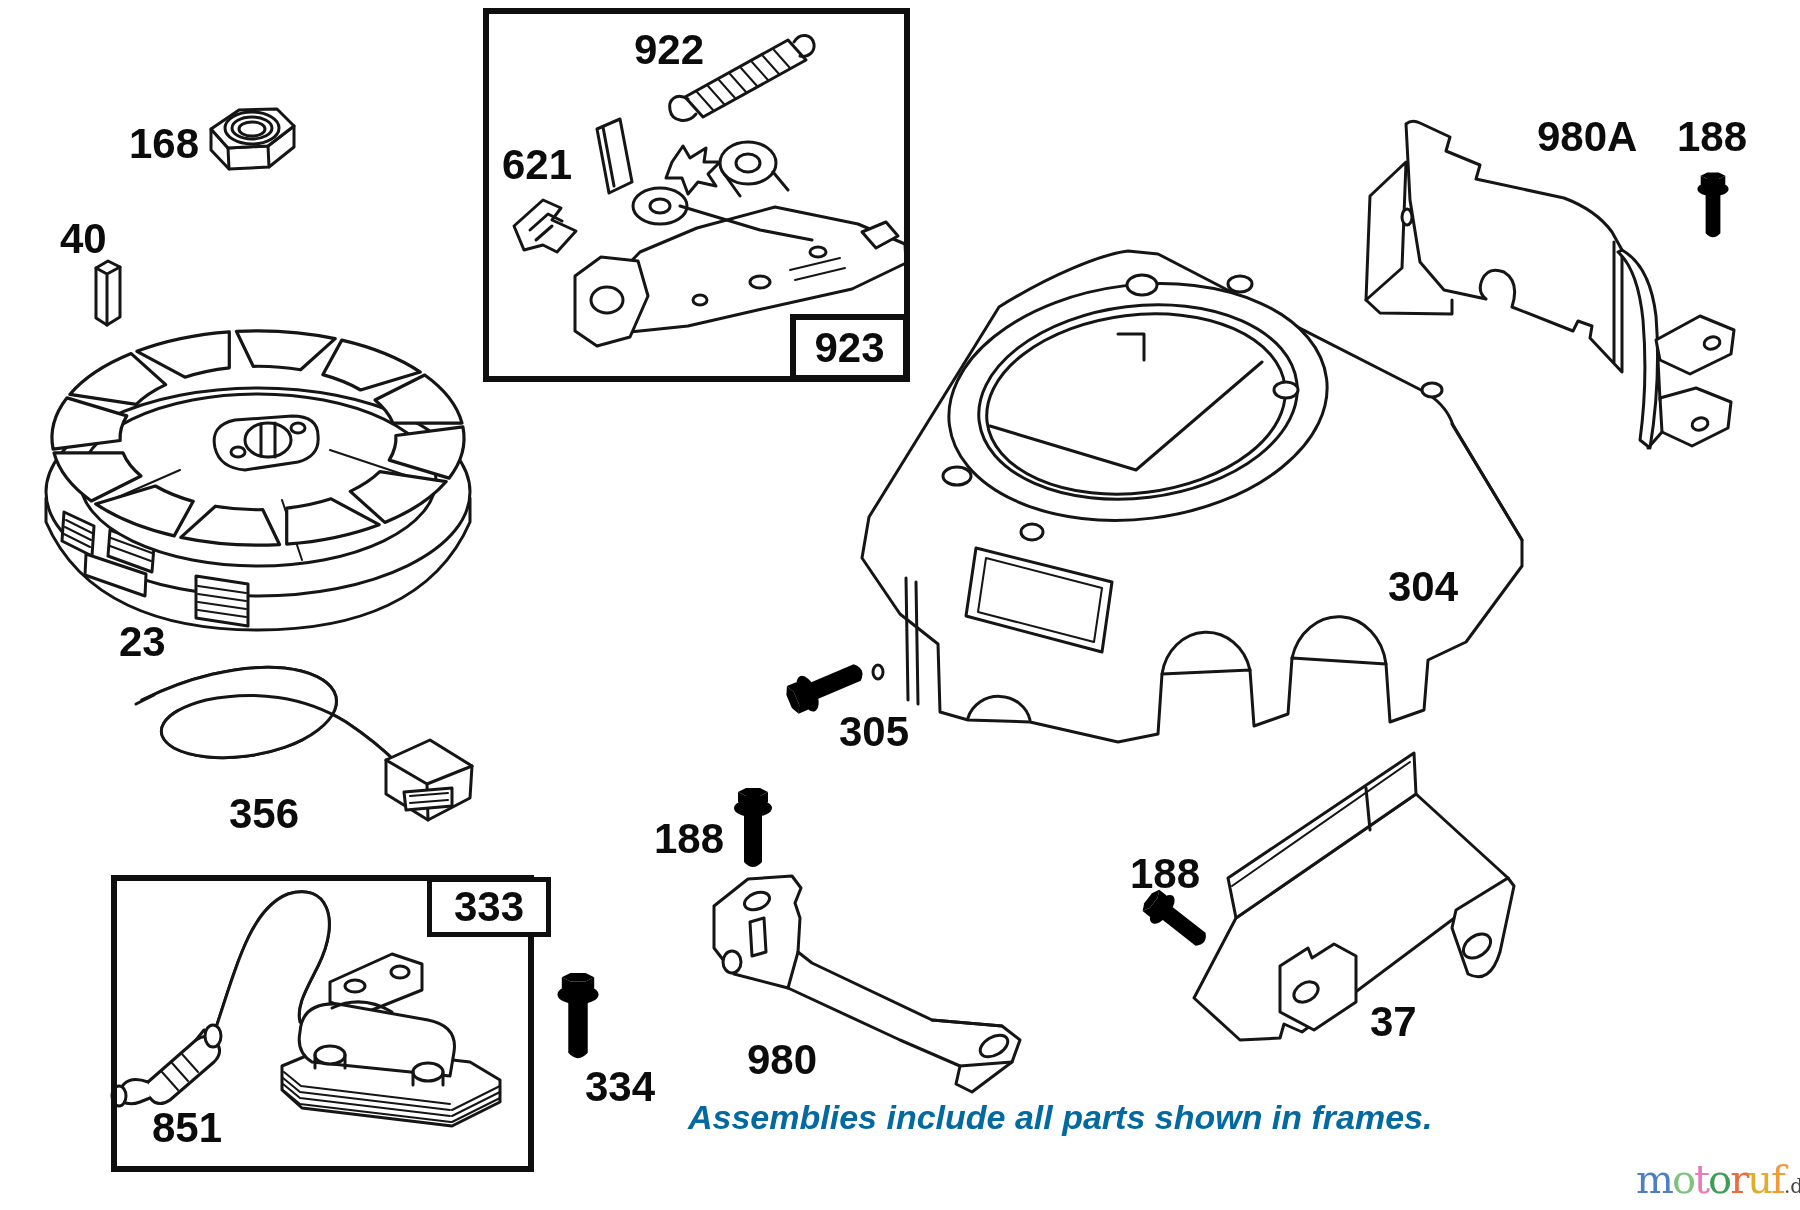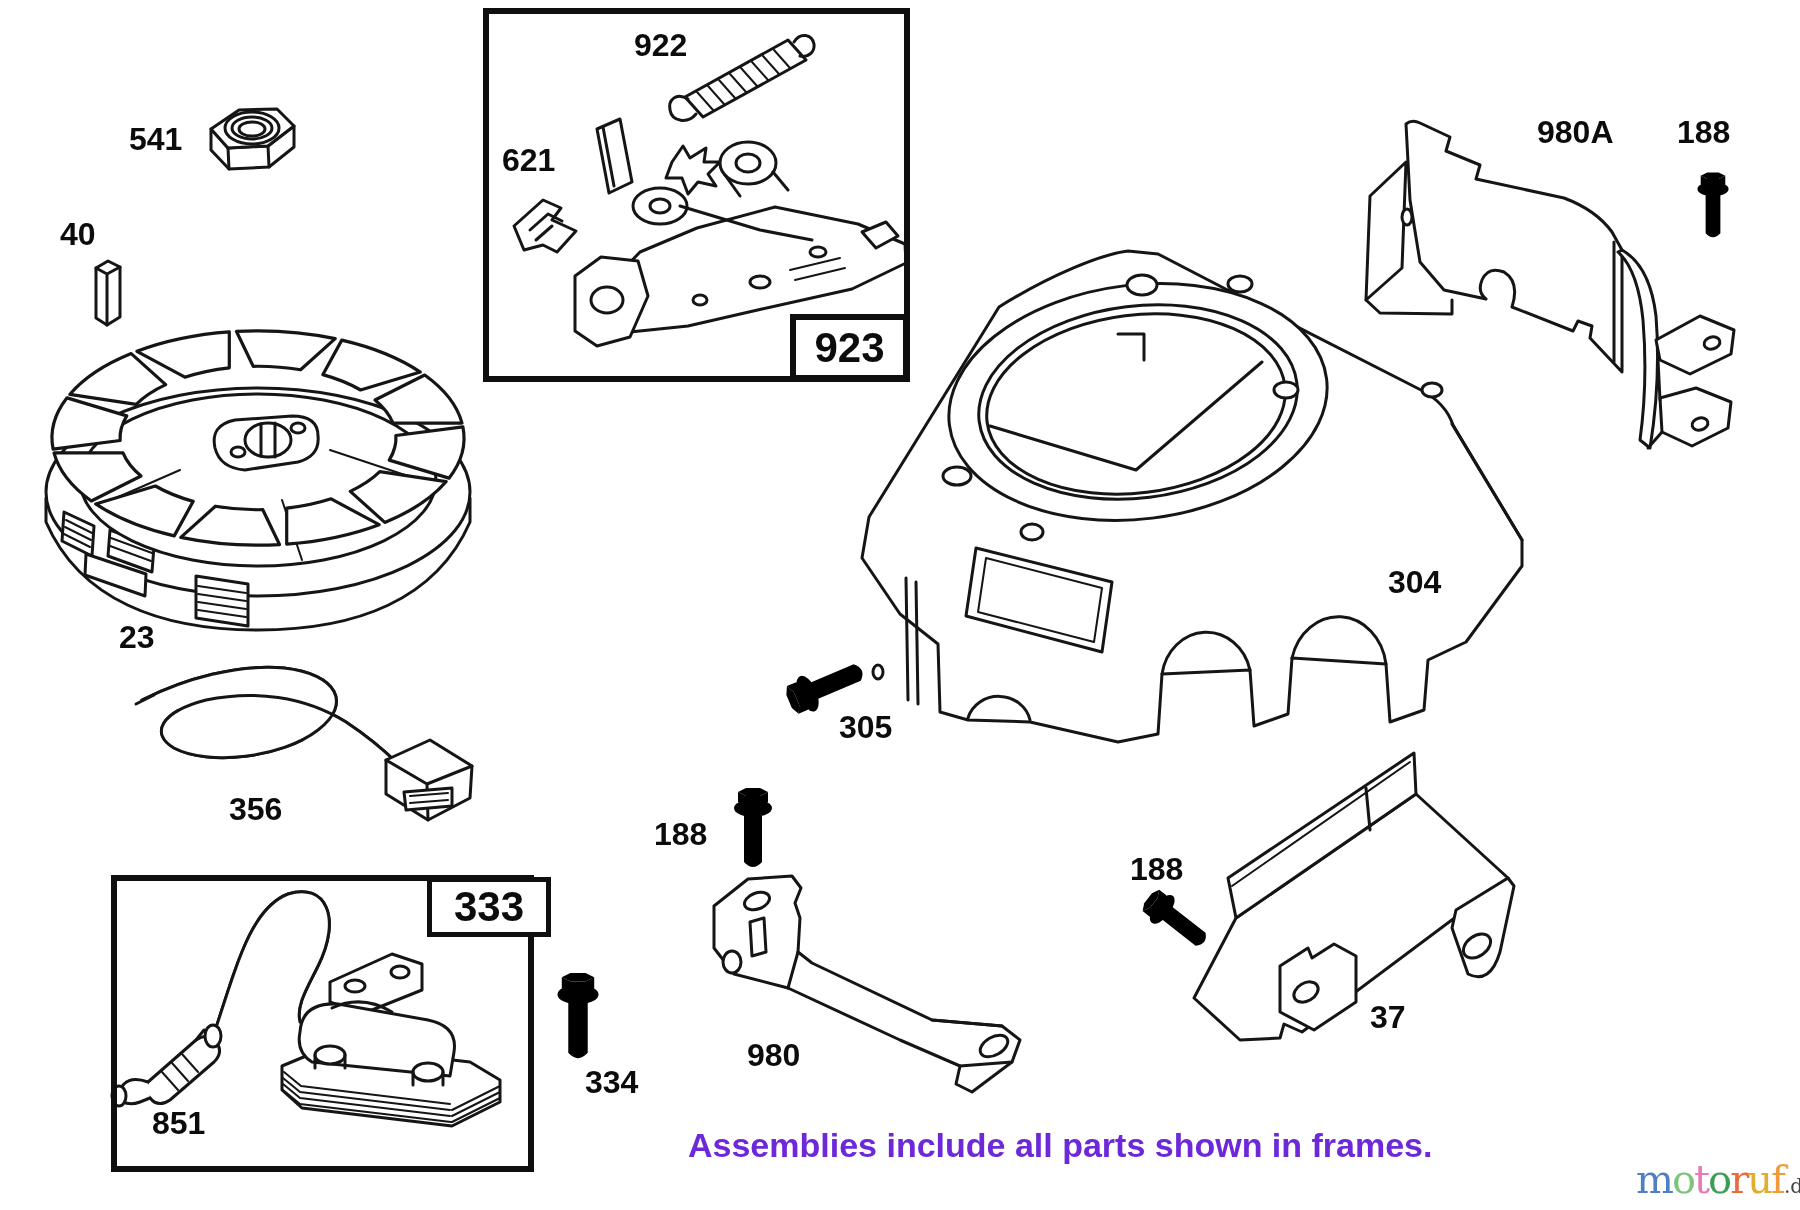--- a/index.html
+++ b/index.html
@@ -7,25 +7,25 @@
   .canvas{position:relative;width:1800px;height:1210px;background:#fff;overflow:hidden;}
   svg.art{position:absolute;left:0;top:0;}
   
   .part path,.part ellipse,.part circle,.part rect{fill:#ffffff;stroke:#151515;stroke-width:3;stroke-linejoin:round;stroke-linecap:round;}
   .part .ln{fill:none !important;}
   .part .thin{stroke-width:2;}
   .tube-o{fill:none;stroke:#151515;stroke-width:9;stroke-linecap:round;}
   .tube-i{fill:none;stroke:#ffffff;stroke-width:4.5;stroke-linecap:round;}
   #fins path{vector-effect:non-scaling-stroke;stroke-width:3.2;}
   
-  .plabel{position:absolute;font-weight:bold;font-size:32px;line-height:1;color:#0c0c0c;white-space:nowrap;}
+  .plabel{position:absolute;font-weight:bold;font-size:42px;line-height:1;color:#0c0c0c;white-space:nowrap;}
   .framebox{position:absolute;border:6px solid #0f0f0f;box-sizing:border-box;background:transparent;}
   .tagbox{position:absolute;border:6px solid #0f0f0f;background:#ffffff;box-sizing:border-box;
           display:flex;align-items:center;justify-content:center;font-weight:bold;font-size:42px;color:#0c0c0c;}
-  .footnote{position:absolute;left:688px;top:1126px;font-weight:bold;font-size:34px;color:#6d28d9;white-space:nowrap;}
+  .footnote{position:absolute;left:688px;top:1098px;font-weight:bold;font-size:34px;color:#0369a1;white-space:nowrap;font-style:italic;}
   .logo{position:absolute;left:1636px;top:1156px;font-family:"DejaVu Serif",serif;font-size:40px;letter-spacing:-2px;white-space:nowrap;}
   .logo .suffix{font-size:20px;letter-spacing:0;}
 </style>
 </head>
 <body>
 
 <div class="canvas">
 
   <svg class="art" width="1800" height="1210" viewBox="0 0 1800 1210">
     <defs>
@@ -226,21 +226,21 @@
 
   <div class="framebox" style="left:483px;top:8px;width:427px;height:374px;"></div>
   <div class="tagbox" style="left:790px;top:314px;width:119px;height:67px;">
     <span>923</span>
   </div>
   <div class="framebox" style="left:111px;top:875px;width:423px;height:297px;"></div>
   <div class="tagbox" style="left:427px;top:877px;width:124px;height:60px;border-width:5px;">
     <span>333</span>
   </div>
 
-  <div class="plabel" style="left:129px;top:123px;">541</div>
+  <div class="plabel" style="left:129px;top:123px;">168</div>
   <div class="plabel" style="left:60px;top:218px;">40</div>
   <div class="plabel" style="left:634px;top:29px;">922</div>
   <div class="plabel" style="left:502px;top:144px;">621</div>
   <div class="plabel" style="left:119px;top:621px;">23</div>
   <div class="plabel" style="left:229px;top:793px;">356</div>
   <div class="plabel" style="left:152px;top:1084px;margin-top:23px;">851</div>
   <div class="plabel" style="left:549px;top:1066px;margin-left:36px;">334</div>
   <div class="plabel" style="left:654px;top:818px;">188</div>
   <div class="plabel" style="left:747px;top:1039px;">980</div>
   <div class="plabel" style="left:839px;top:711px;">305</div>

